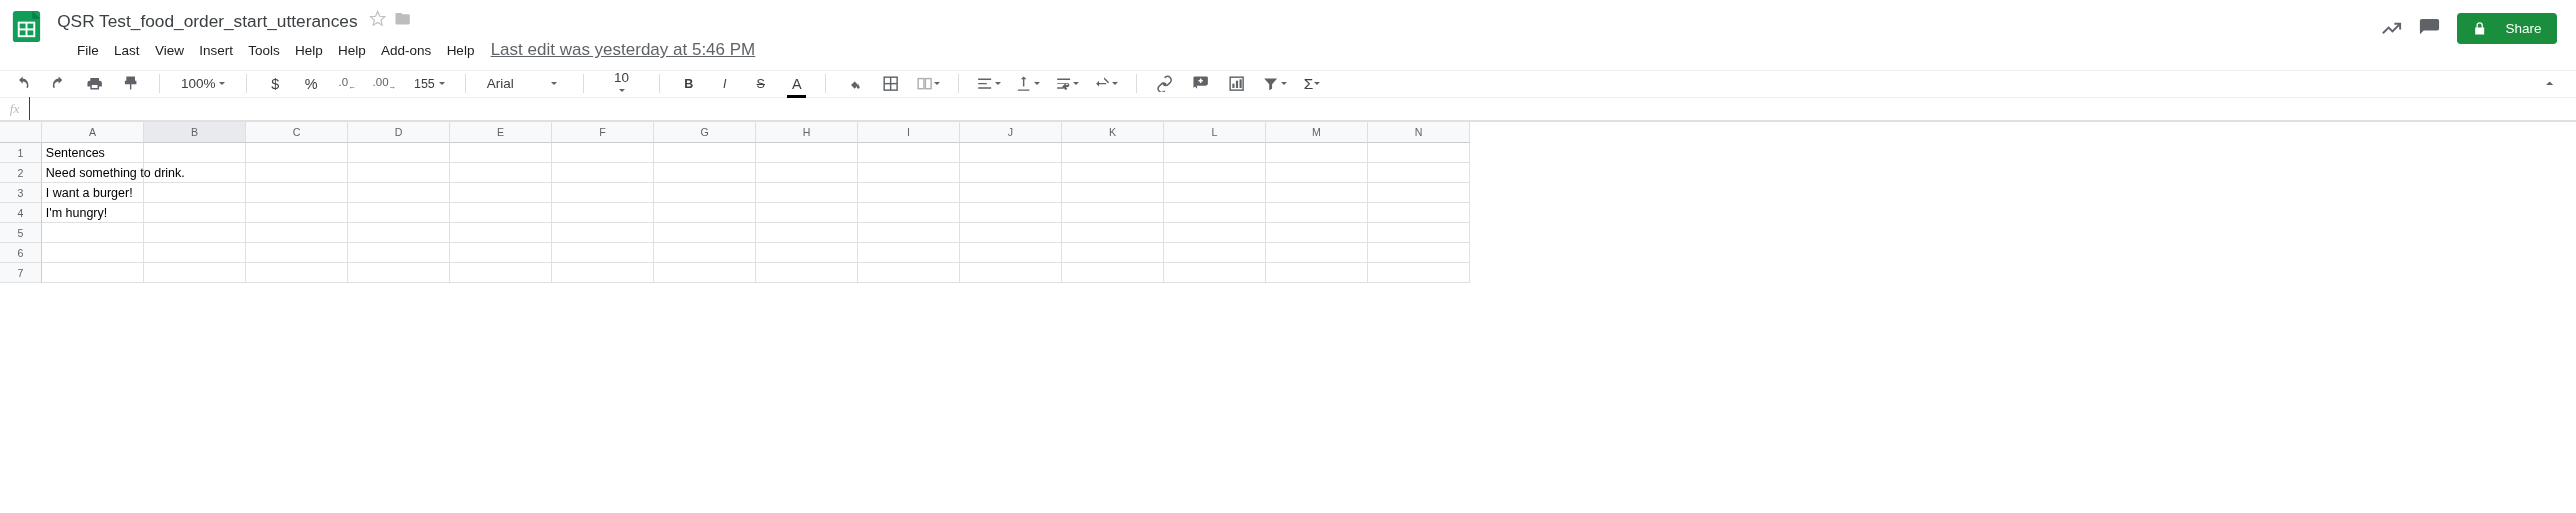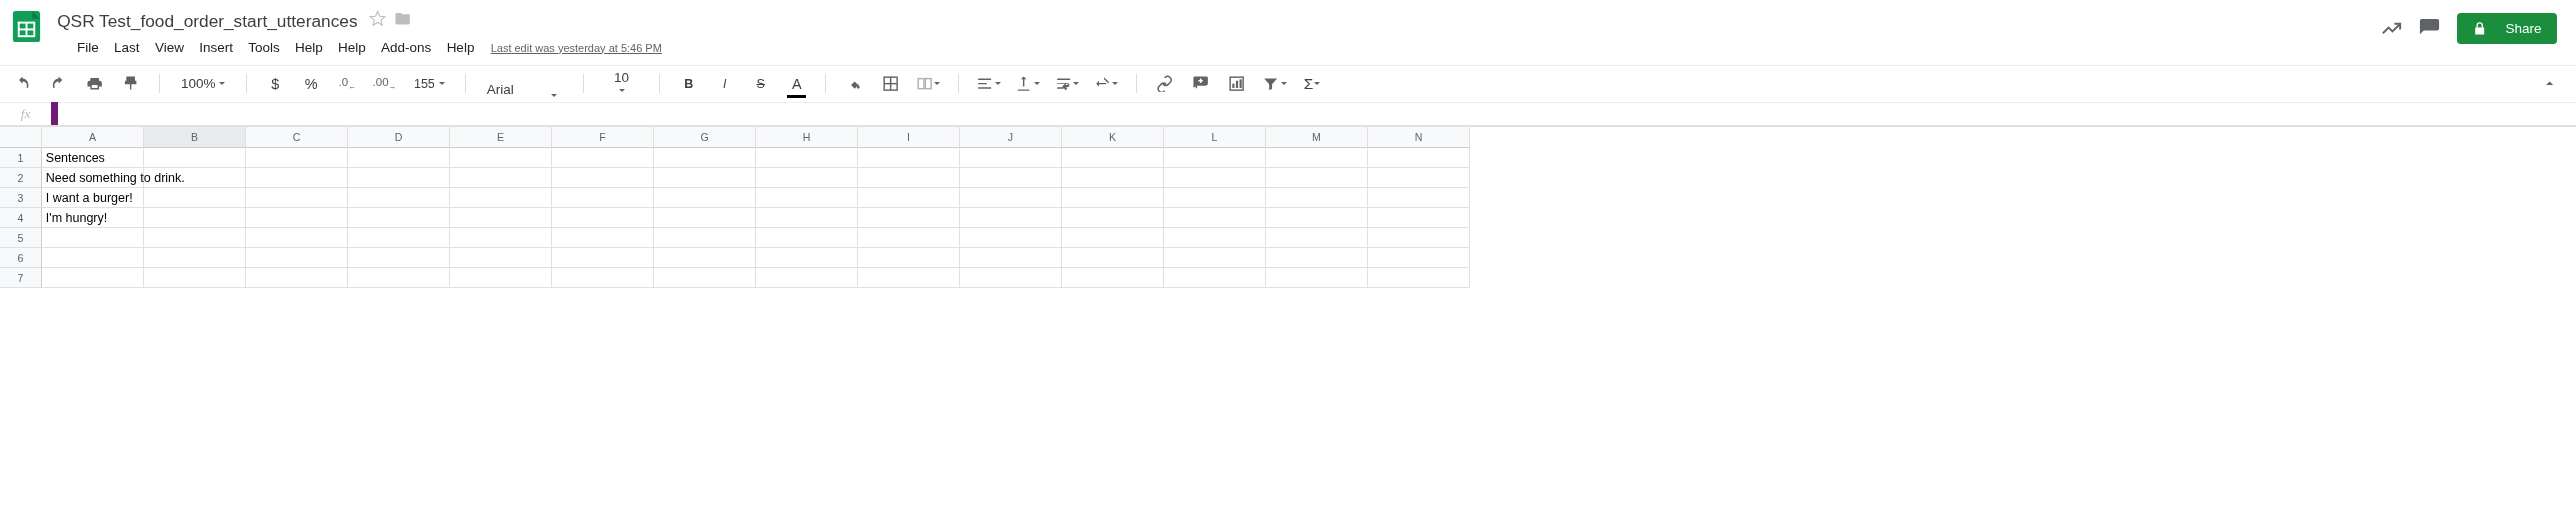--- a/index.html
+++ b/index.html
@@ -48,21 +48,21 @@
   }
   .menu-item {
     padding: 3.8px 6.7px;
     font-size: 13.5px;
     color: #202124;
     border-radius: 3.8px;
     cursor: pointer;
   }
   .last-edit {
     padding: 3.8px 7.7px;
-    font-size: 11px;
+    font-size: 17px;
     color: #5f6368;
     text-decoration: underline;
     cursor: pointer;
   }
   .header-right {
     margin-left: auto;
     display: flex;
     align-items: center;
     gap: 15.4px;
     padding-right: 7.7px;
@@ -83,21 +83,21 @@
   }
   .share-btn svg { width:15.4px; height:15.4px; fill:#fff; }
 
   .toolbar {
     border-top: 1px solid #eee;
     border-bottom: 1px solid #eee;
     display: flex;
     align-items: center;
     padding: 3.8px 9.6px;
     gap: 9px;
-    height: 38px;
+    height: 28px;
   }
   .tool-btn {
     min-width: 27px;
     height: 27px;
     display:flex;
     align-items:center;
     justify-content:center;
     border-radius:1.9px;
     cursor:pointer;
     color:#5f6368;
@@ -113,27 +113,27 @@
   .font-name { font-size:13.5px; min-width:60px; }
   .font-size { font-size:13.5px; min-width:23px; text-align:center; }
   .zoom-val { font-size:13.5px; }
   .fx-bar {
     display:flex;
     align-items:center;
     border-bottom:1px solid #e0e0e0;
     height:23px;
   }
   .fx-label {
-    width:58px;
+    width:30px;
     text-align:center;
     font-style:italic;
     color:#bdbdbd;
     font-size:13.5px;
     font-family: serif;
-    border-right:7px solid #701a75;
+    border-right:1px solid #701a75;
     line-height:23px;
   }
   .fx-input {
     flex:1;
     border:none;
     outline:none;
     padding:0 7.7px;
     height:100%;
     font-size:12.5px;
   }
@@ -287,21 +287,21 @@
       <span style="font-size:11.5px;">.0<sub style="font-size:7.7px;">←</sub></span>
     </div>
   <div class="tool-btn">
       <span style="font-size:11.5px;">.00<sub style="font-size:7.7px;">→</sub></span>
     </div>
   <div class="tool-drop">
     <span>155</span>
     <span class="caret"></span>
   </div>
   <div class="tool-sep"></div>
-  <div class="tool-drop" style="min-width:87px;align-items:flex-end;">
+  <div class="tool-drop" style="min-width:87px;">
     <span class="font-name">Arial</span>
     <span class="caret"></span>
   </div>
   <div class="tool-sep"></div>
   <div class="tool-drop" style="min-width:46px;flex-direction:column;">
     <span class="font-size">10</span>
     <span class="caret"></span>
   </div>
   <div class="tool-sep"></div>
   <div class="tool-btn bold">B</div>

